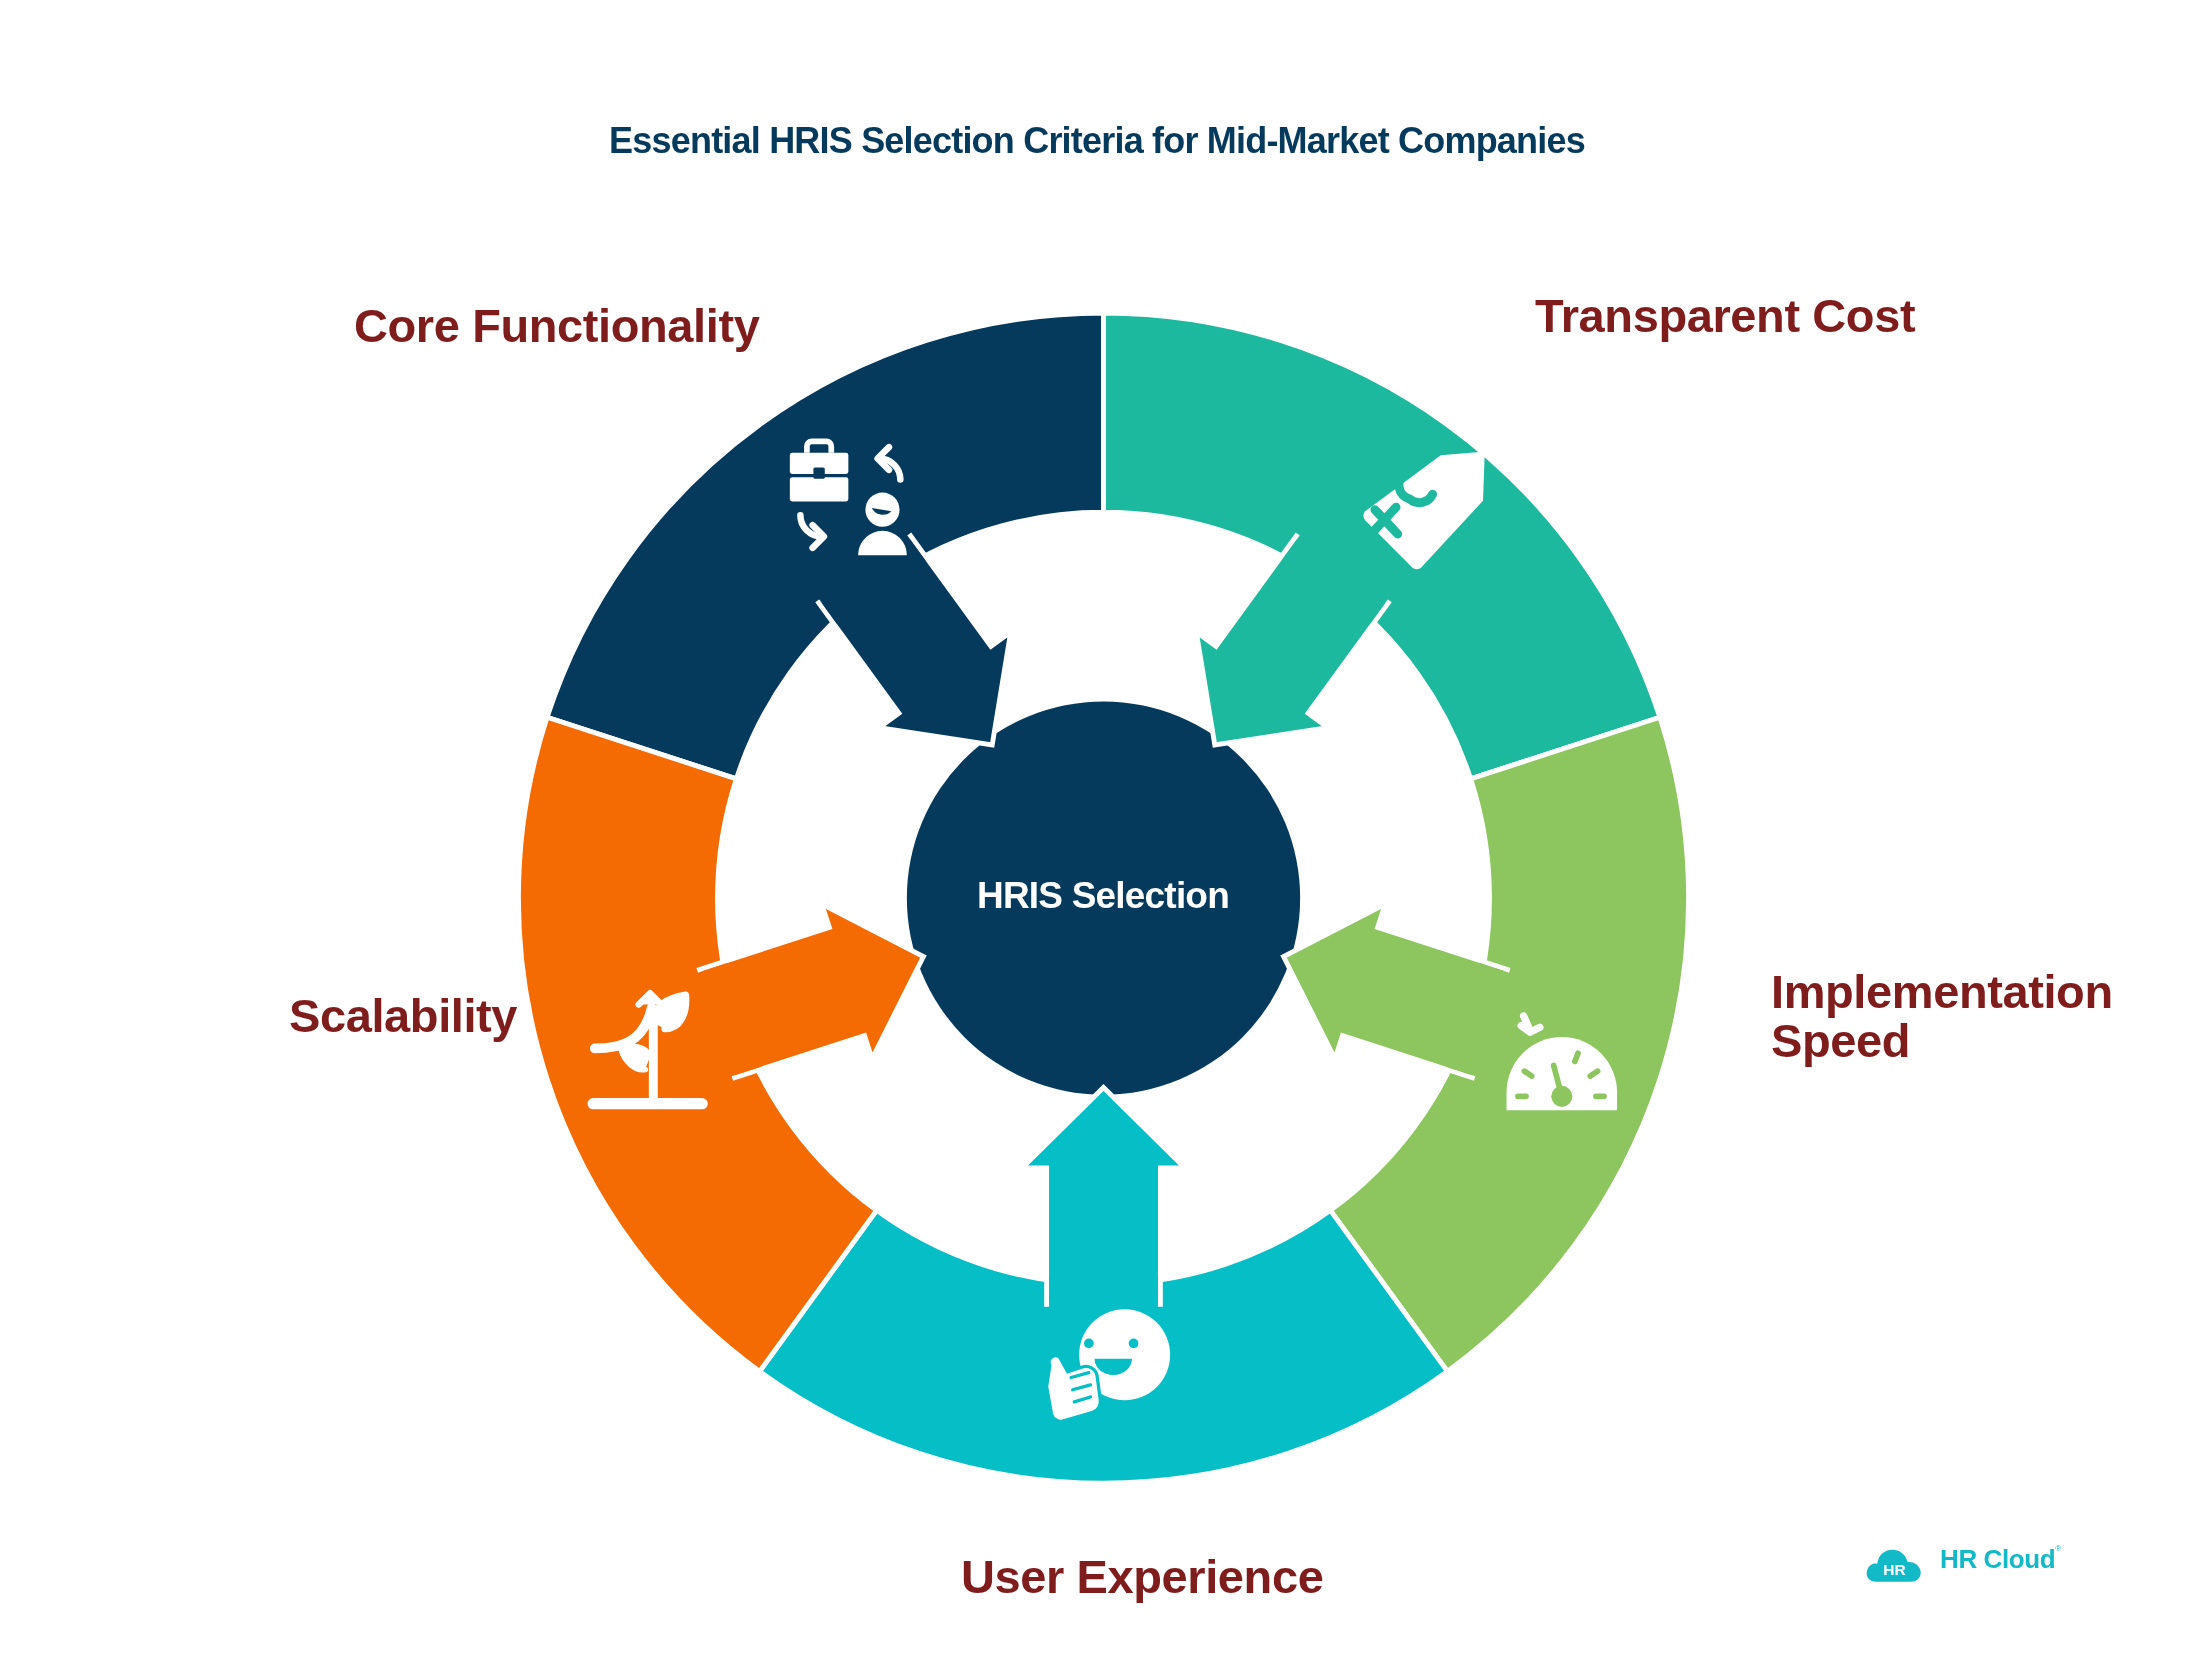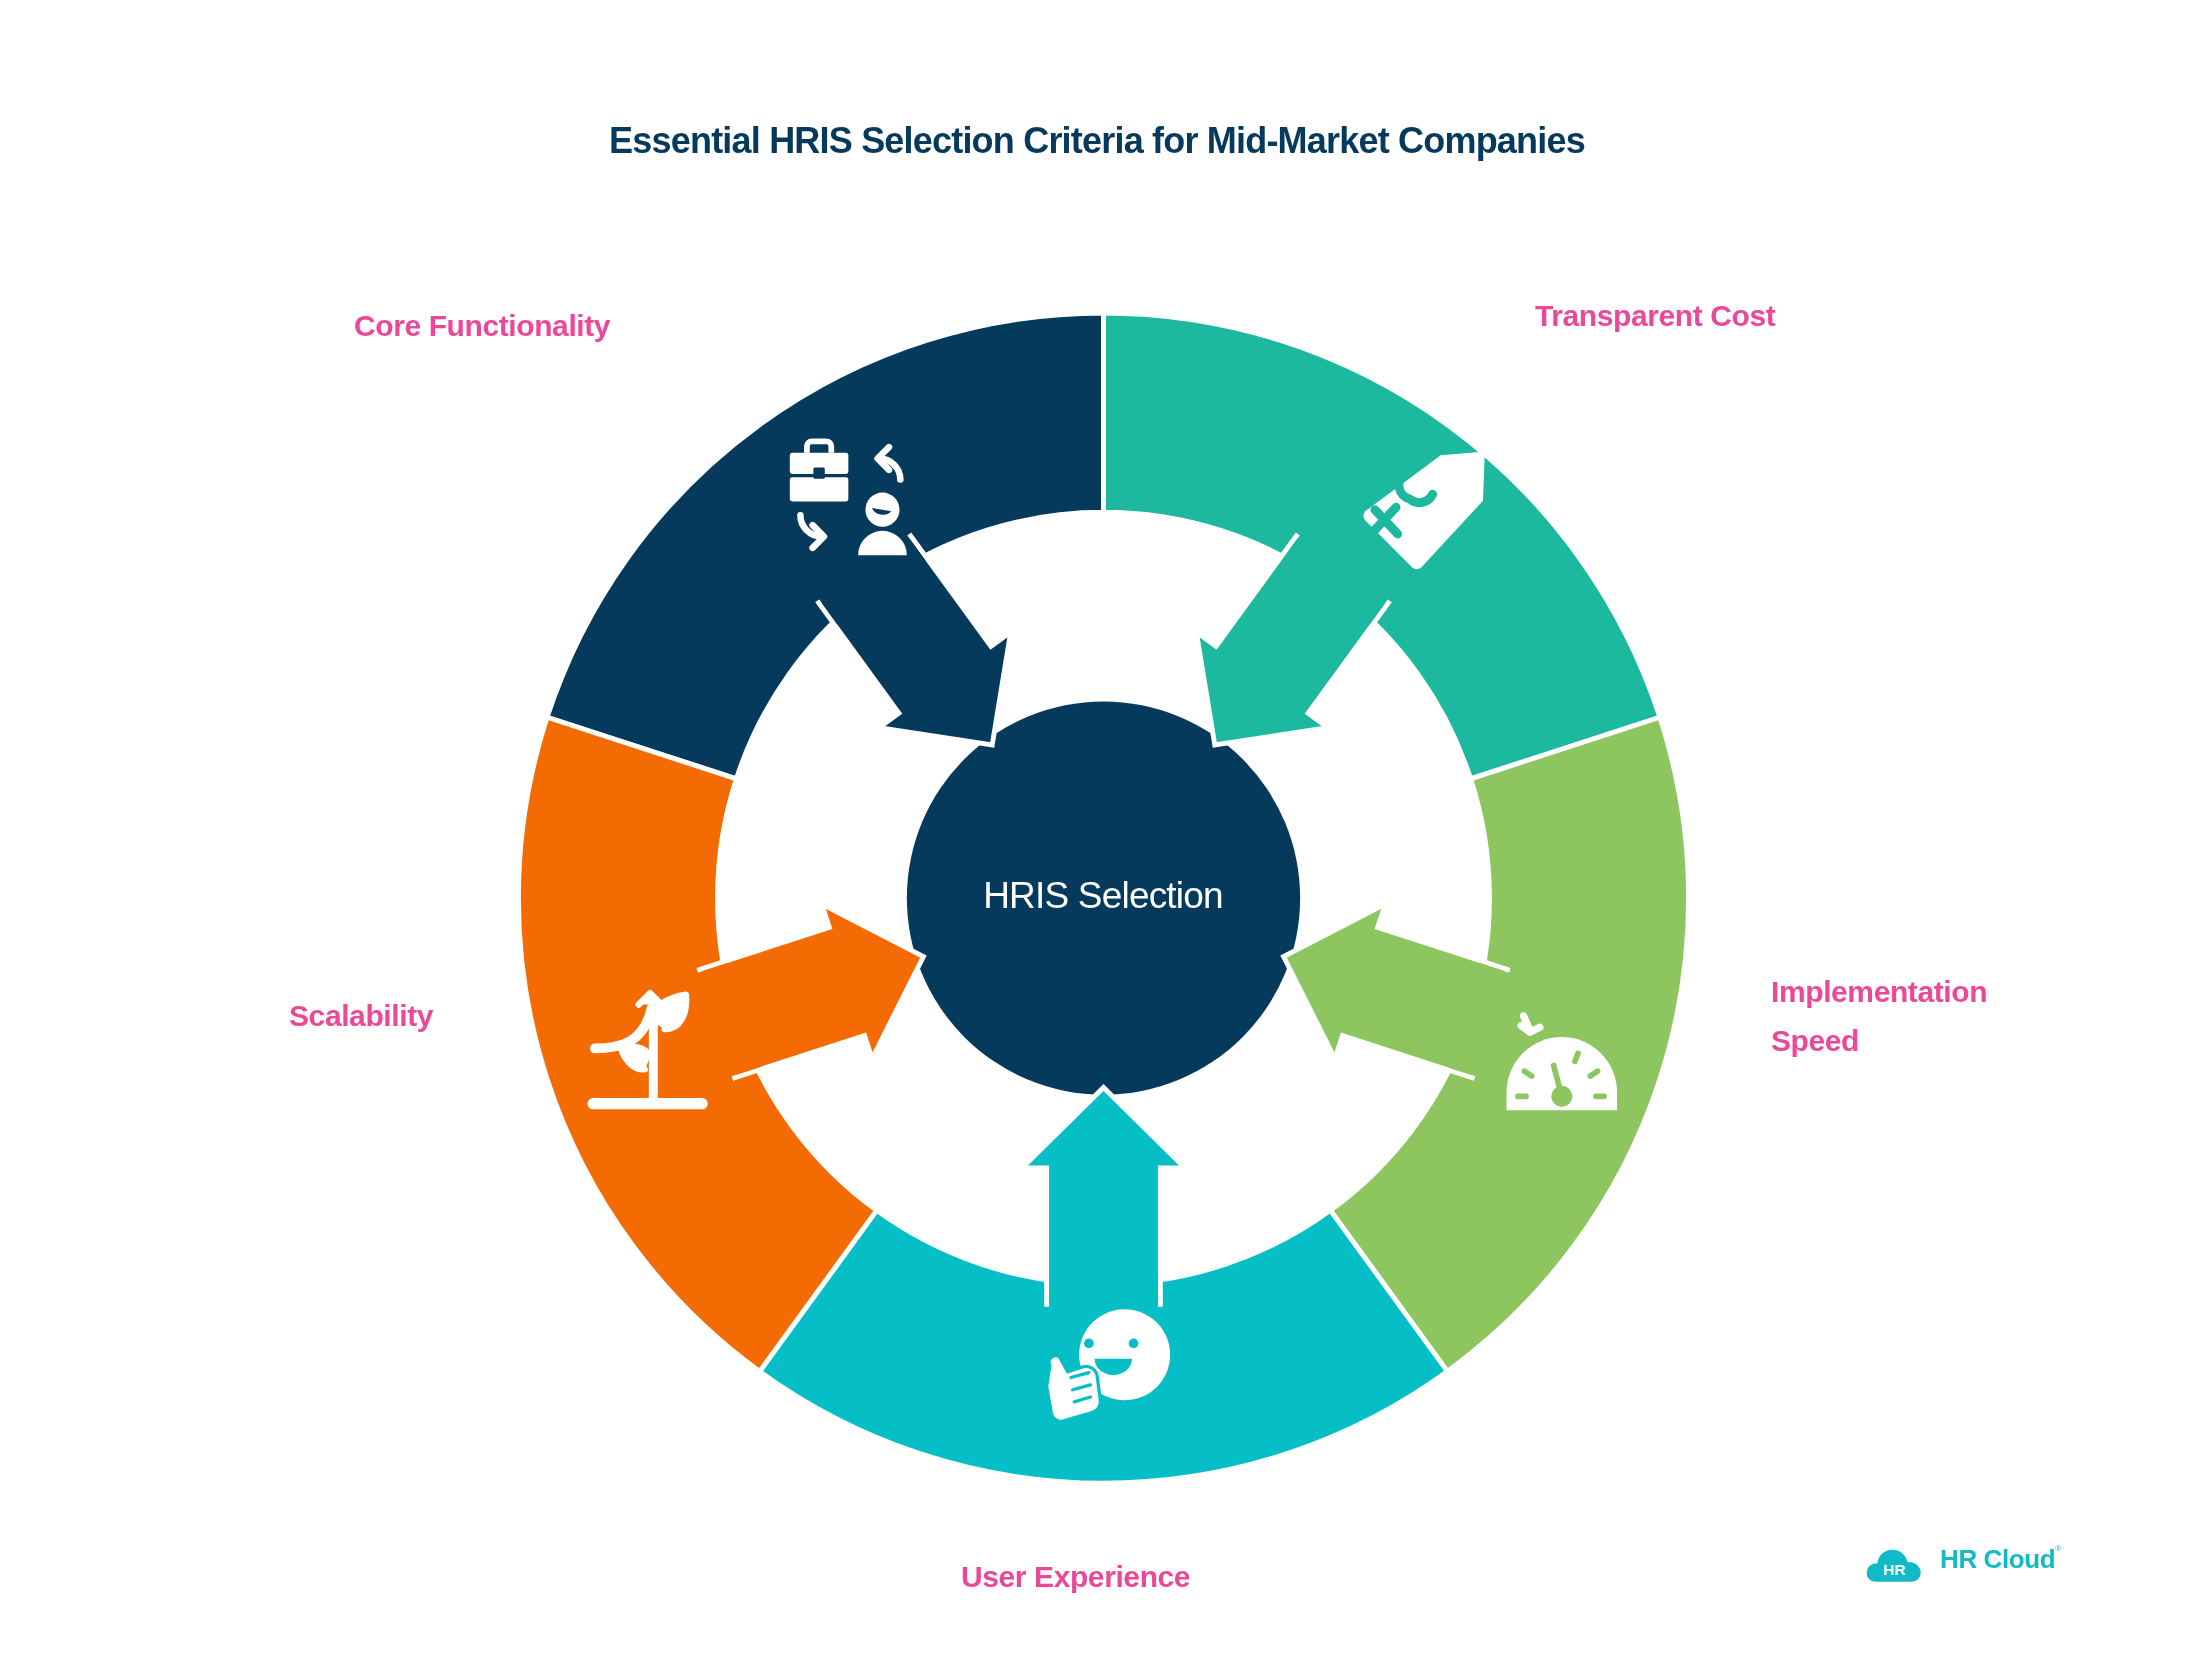--- a/index.html
+++ b/index.html
@@ -1,24 +1,24 @@
 <!DOCTYPE html>
 <html style="font-size:13px"><head>
 <meta charset="utf-8">
 <style>
   html, body { margin: 0; padding: 0; background: #ffffff; }
   body { width: 2194px; height: 1680px; position: relative; overflow: hidden;
          font-family: "Liberation Sans", "DejaVu Sans", sans-serif; }
   .title { position: absolute; left: 0; width: 2194px; top: 120px; text-align: center;
            font-size: 36px; font-weight: bold; color: #053a5c; letter-spacing: -0.8px; }
-  .label { position: absolute; font-size: 30px; font-weight: bold; color: #ec4899;
+  .label { position: absolute; font-size: 47px; font-weight: bold; color: #7f1d1d;
            line-height: 49px; letter-spacing: -0.4px; }
   #diagram { position: absolute; left: 0; top: 0; }
   .center-text { position: absolute; left: 900px; width: 406px; top: 875px; text-align: center;
-                 font-size: 37px; font-weight: normal; color: #ffffff; letter-spacing: -0.8px; }
+                 font-size: 37px; font-weight: bold; color: #ffffff; letter-spacing: -0.8px; }
   .logo { position: absolute; left: 1865px; top: 1544px; display: flex; }
   .logo-cloud { width: 59px; height: 41px; position: relative; }
   .logo-text { font-size: 26px; font-weight: bold; color: #12b9c6; margin-left: 16px; letter-spacing: -0.4px; }
   .logo-mark { font-size: 8.1px; color: #12b9c6; vertical-align: top; }
 </style>
 </head>
 <body>
 
 <div class="title">Essential HRIS Selection Criteria for Mid-Market Companies</div>
 

